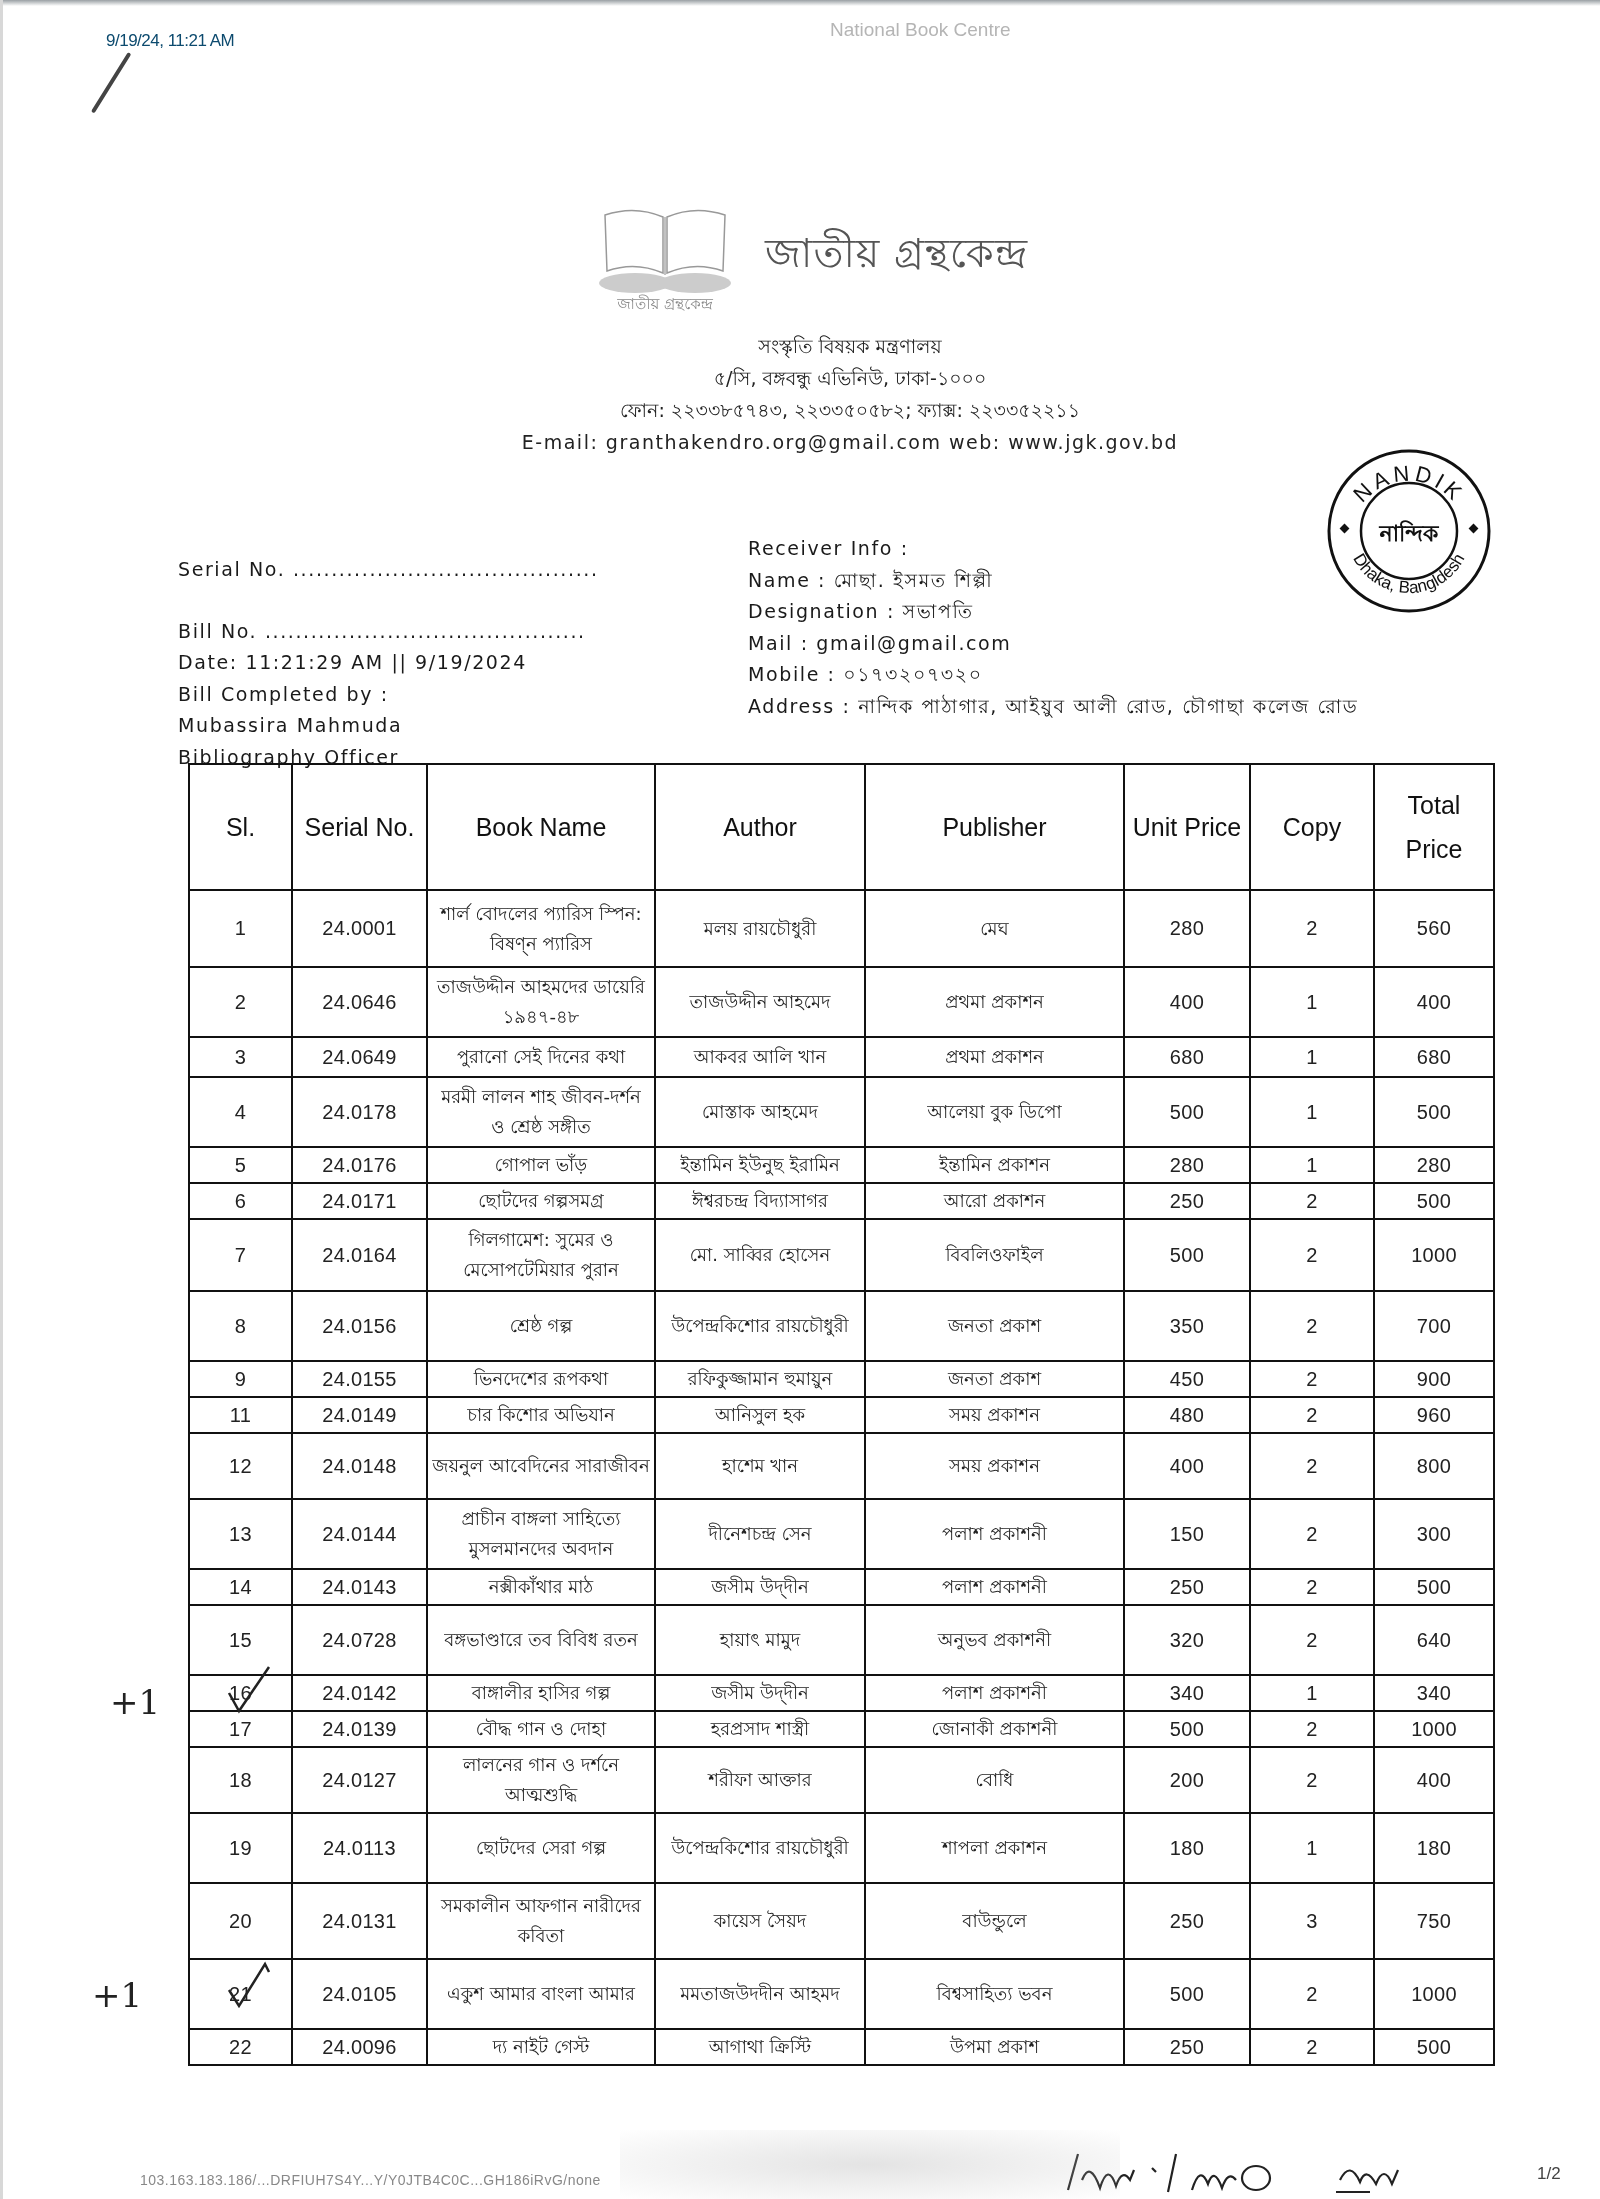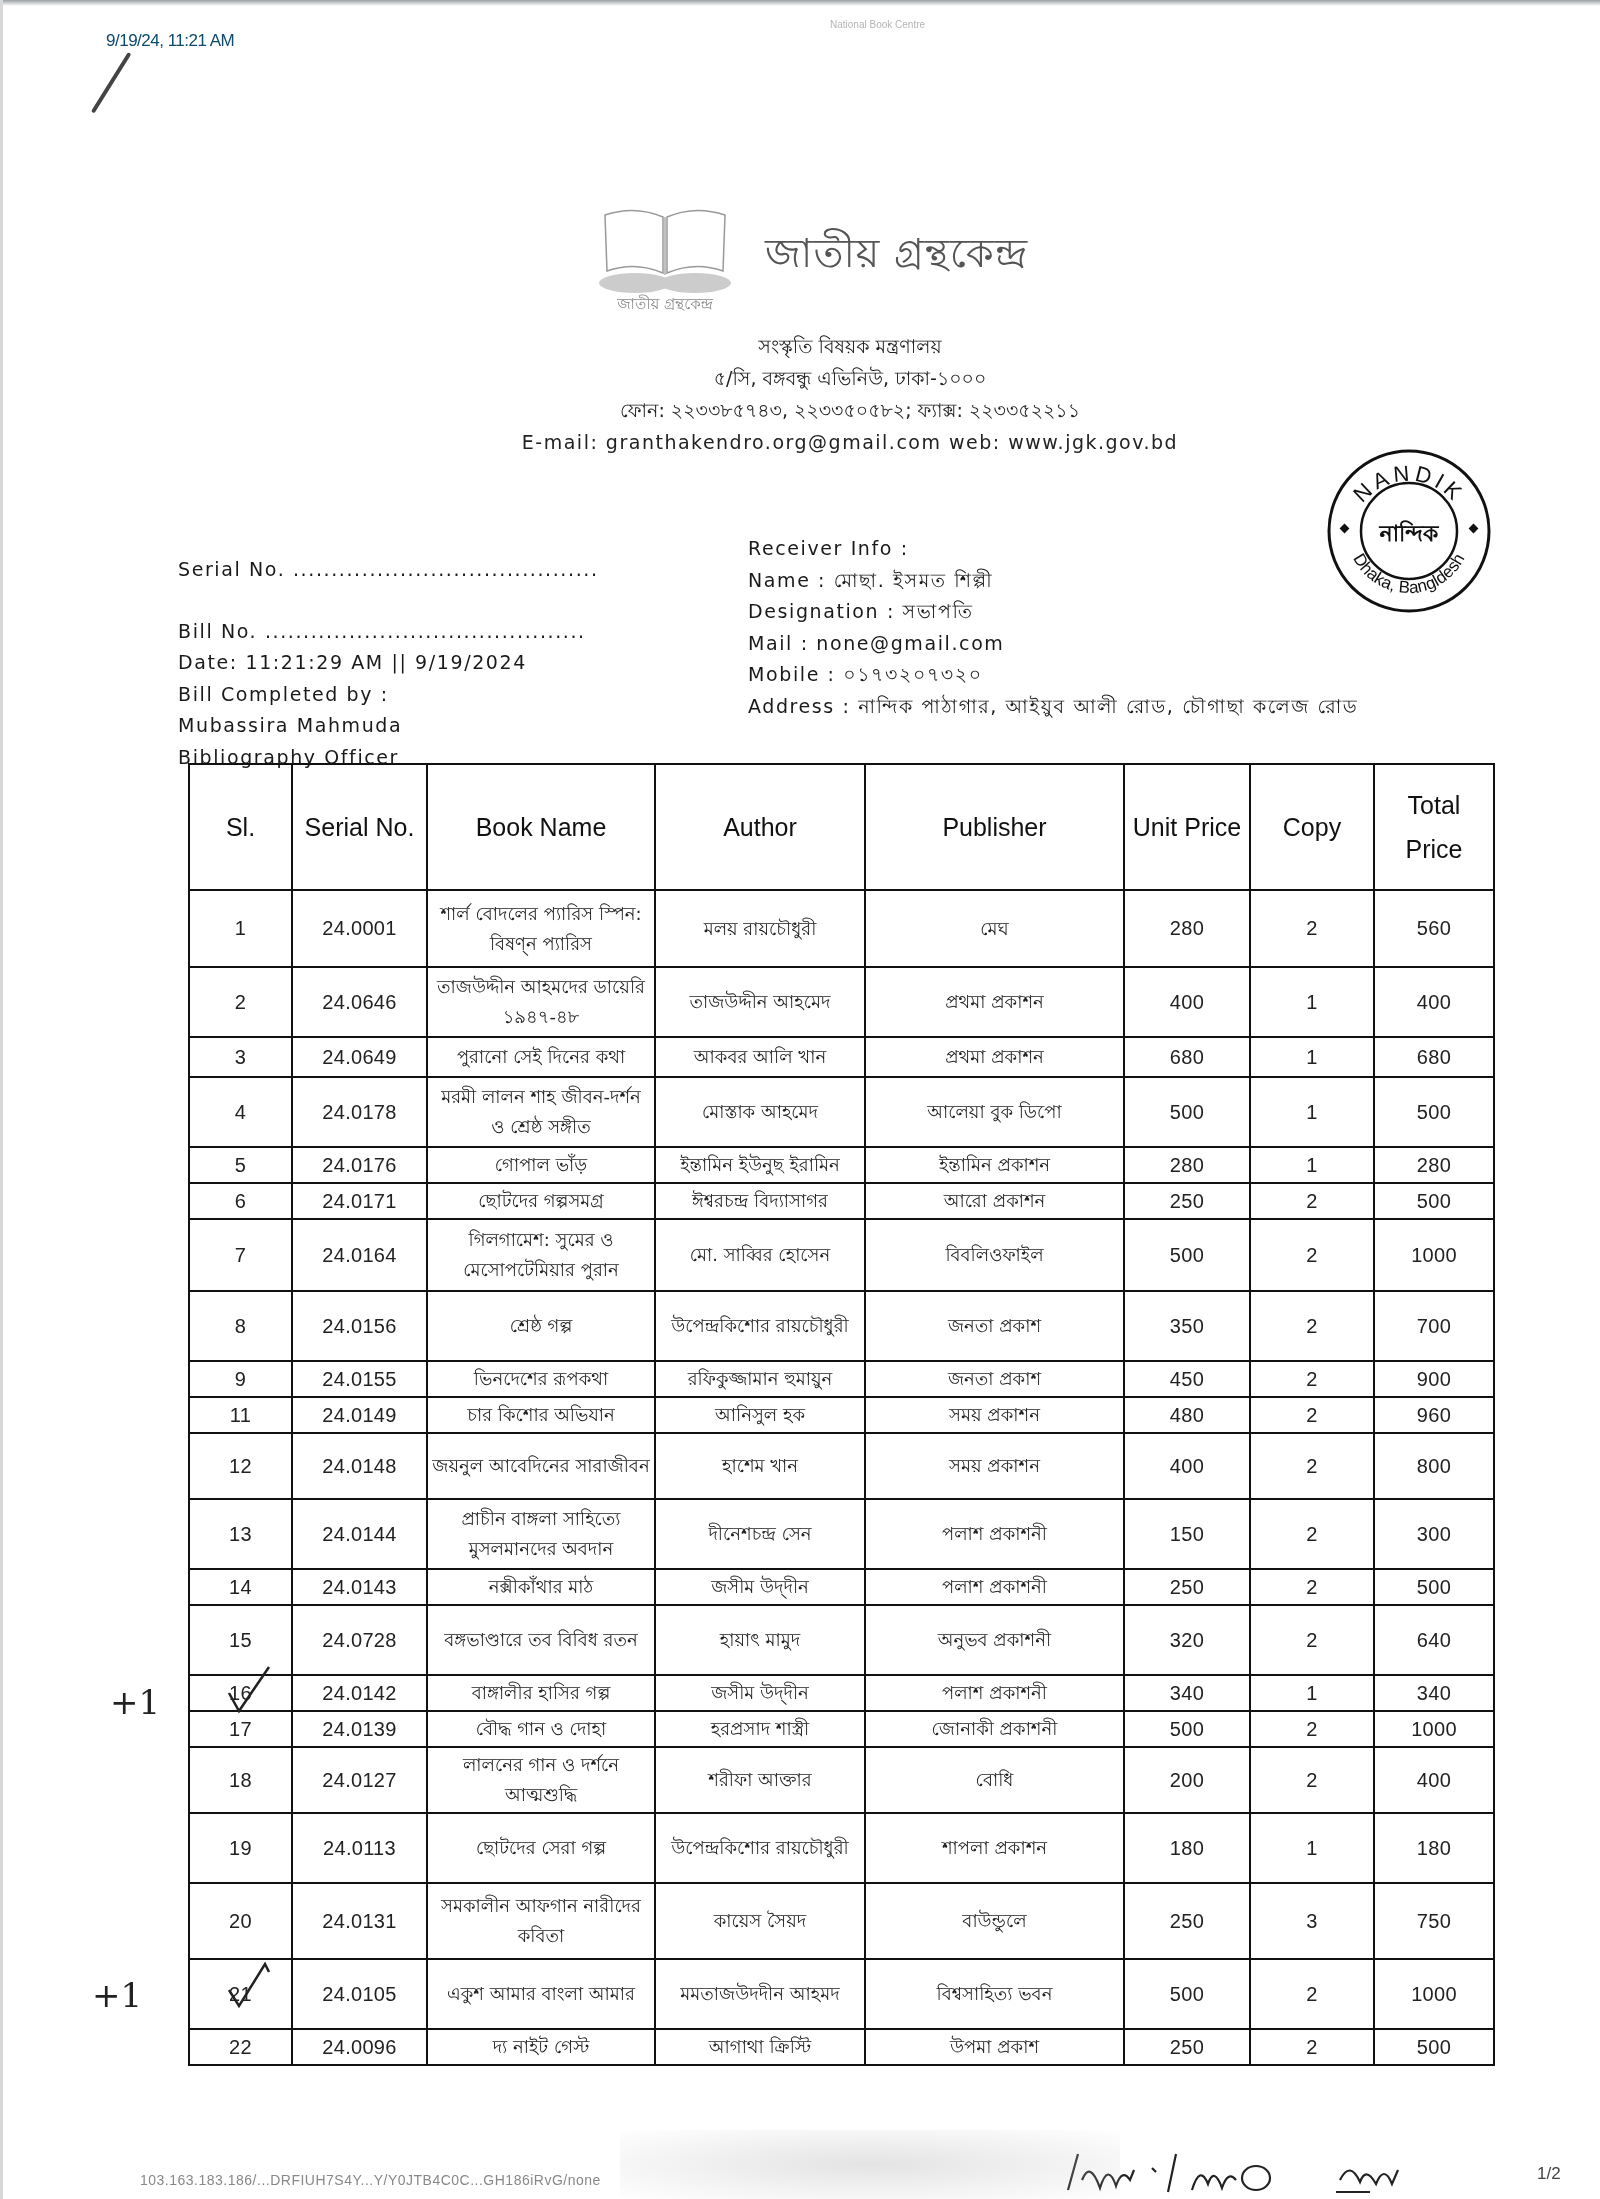--- a/index.html
+++ b/index.html
@@ -3,21 +3,21 @@
 <meta charset="utf-8">
 <style>
   html, body { margin: 0; padding: 0; }
   body {
     width: 1600px; height: 2199px; background: #ffffff; position: relative; overflow: hidden;
     font-family: "DejaVu Sans", sans-serif; color: #1a1a1a;
   }
   .scan-edge-top { position: absolute; left: 0; top: 0; width: 1600px; height: 6px; background: linear-gradient(#9aa0a4, #ffffff); }
   .scan-edge-left { position: absolute; left: 0; top: 0; width: 3px; height: 2199px; background: #d8d8d8; }
   .print-header-date { position: absolute; left: 106px; top: 31px; font-family: "Liberation Sans", sans-serif; font-size: 17px; color: #0c4a6e; letter-spacing: -0.5px; }
-  .print-header-title { position: absolute; left: 830px; top: 19px; font-family: "Liberation Sans", sans-serif; font-size: 10px; color: #b5b5b5; text-align: center; }
+  .print-header-title { position: absolute; left: 830px; top: 19px; font-family: "Liberation Sans", sans-serif; font-size: 19px; color: #b5b5b5; text-align: center; }
   .pen-mark { position: absolute; left: 128px; top: 52px; width: 4px; height: 70px; background: #444; transform: rotate(32deg); transform-origin: top left; border-radius: 2px; }
 
   .logo { position: absolute; left: 585px; top: 195px; width: 160px; height: 120px; }
   .org-title { position: absolute; left: 765px; top: 222px; font-family: "DejaVu Serif", serif; font-size: 40px; color: #555; letter-spacing: 1px; }
   .header-lines { position: absolute; left: 400px; top: 330px; width: 900px; text-align: center; font-size: 19px; line-height: 32px; color: #222; }
   .header-lines div { white-space: nowrap; }
   .email-line { letter-spacing: 1.5px; font-size: 19px; }
 
   .stamp { position: absolute; left: 1325px; top: 447px; width: 168px; height: 168px; }
 
@@ -100,21 +100,21 @@
   <div class="row">Date: 11:21:29 AM || 9/19/2024</div>
   <div class="row">Bill Completed by :</div>
   <div class="row">Mubassira Mahmuda</div>
   <div class="row">Bibliography Officer</div>
 </div>
 
 <div class="right-info">
   <div class="row">Receiver Info :</div>
   <div class="row">Name : মোছা. ইসমত শিল্পী</div>
   <div class="row">Designation : সভাপতি</div>
-  <div class="row">Mail : none@gmail.com</div>
+  <div class="row">Mail : gmail@gmail.com</div>
   <div class="row">Mobile : ০১৭৩২০৭৩২০</div>
   <div class="row">Address : নান্দিক পাঠাগার, আইয়ুব আলী রোড, চৌগাছা কলেজ রোড</div>
 </div>
 
 <div class="table-wrap">
   <table>
     <colgroup>
       <col style="width:103px">
         <col style="width:135px">
         <col style="width:228px">

